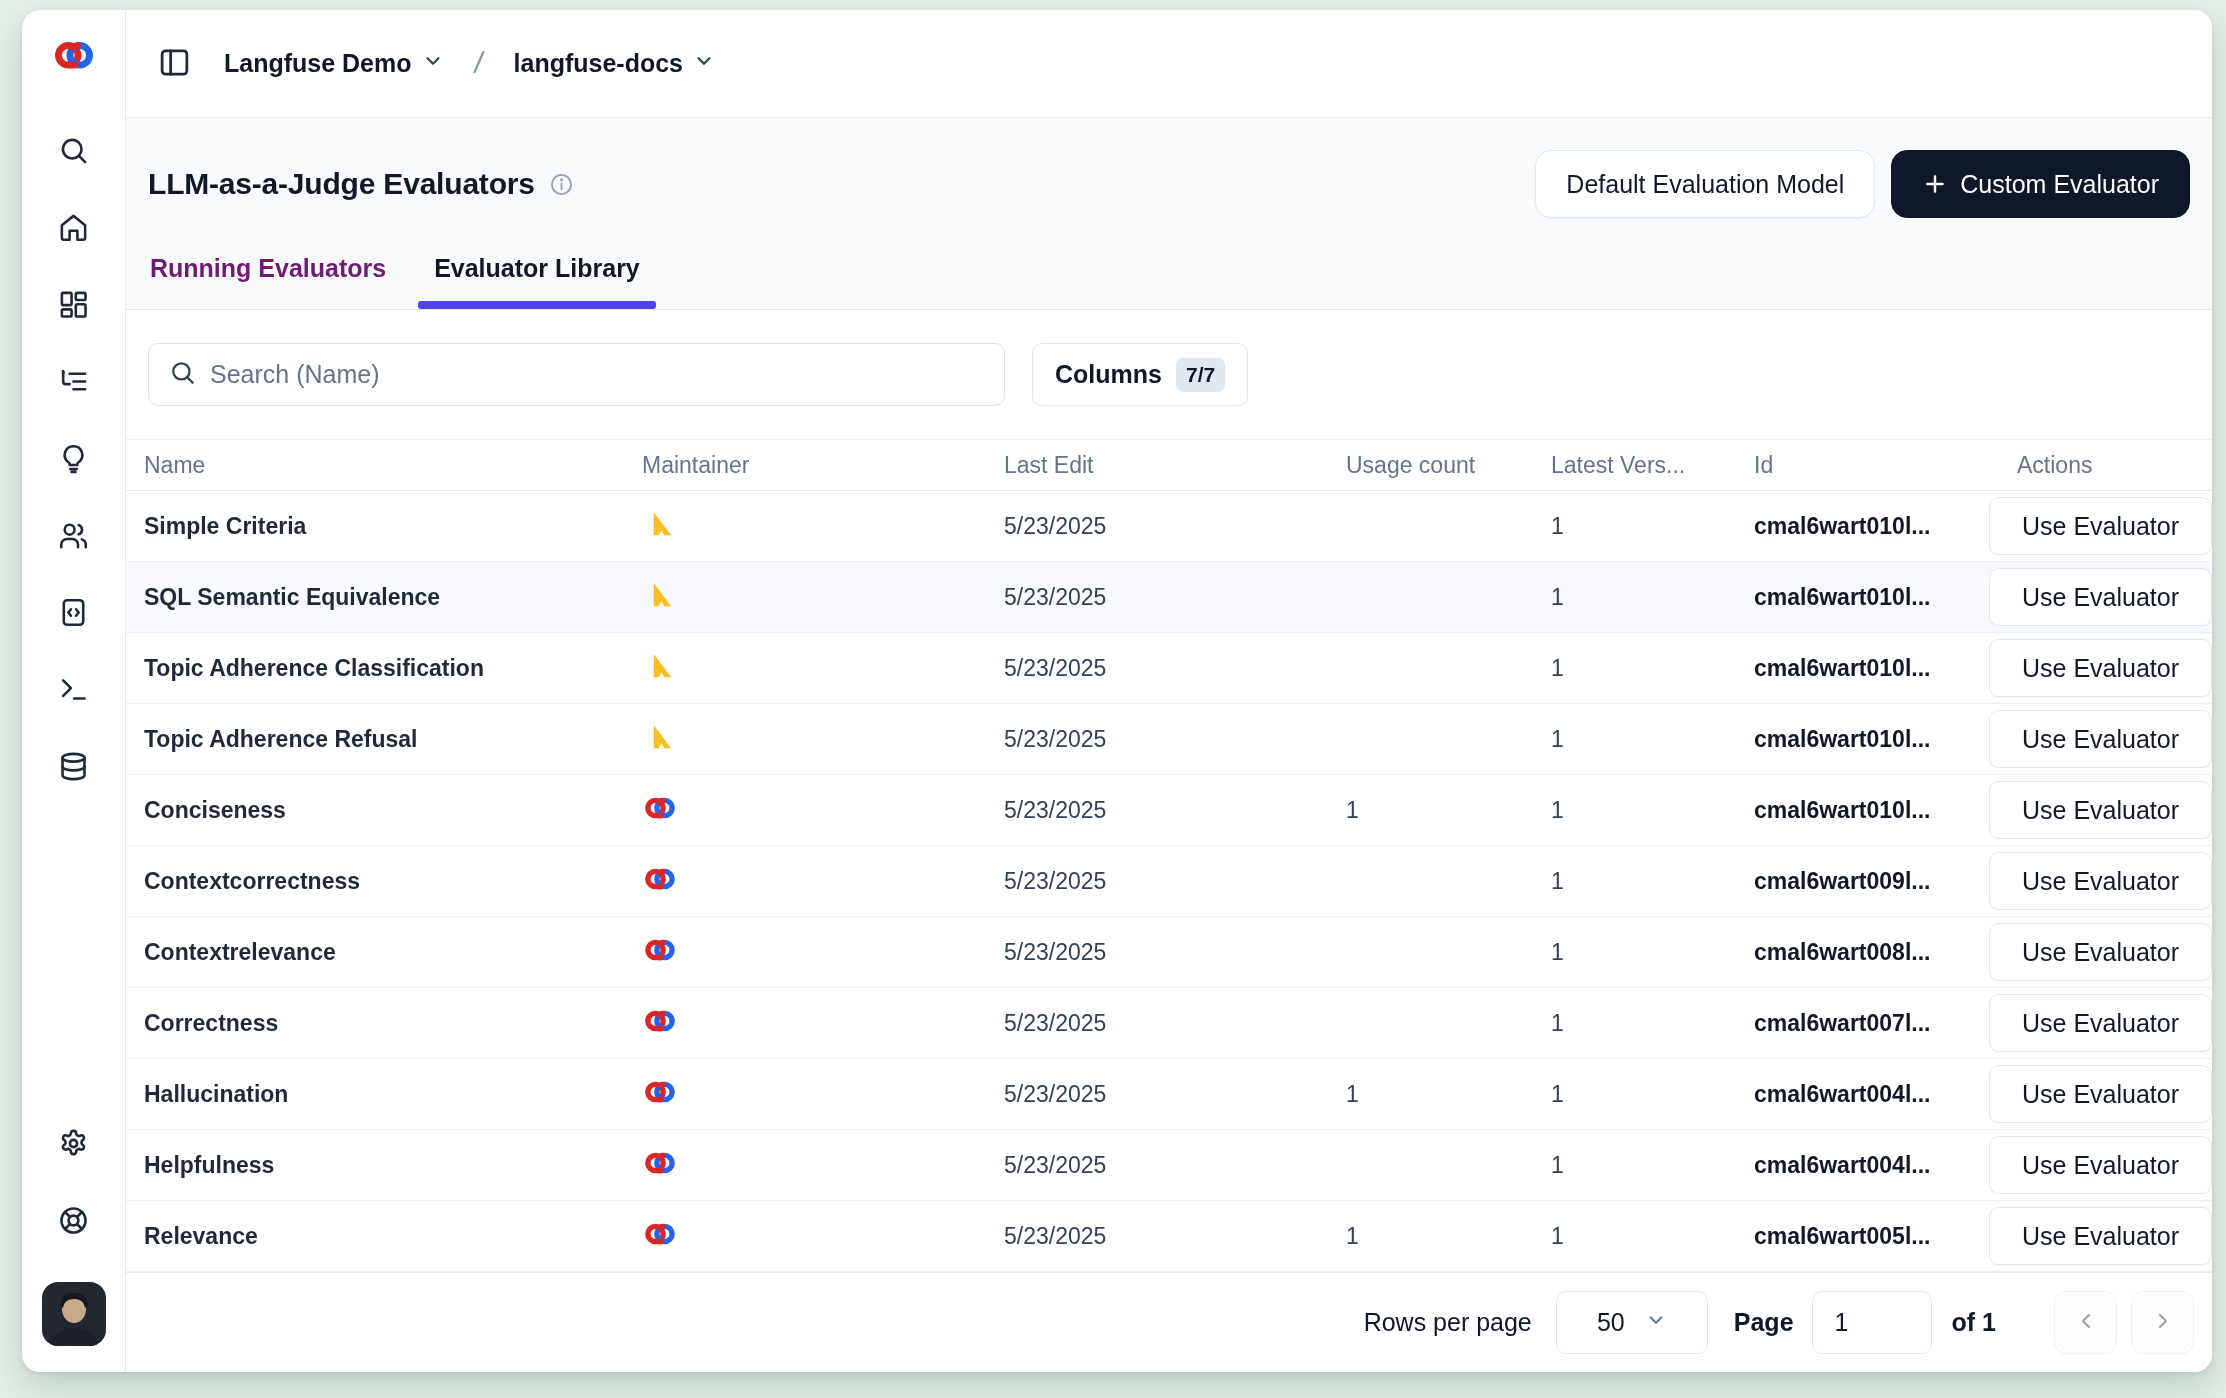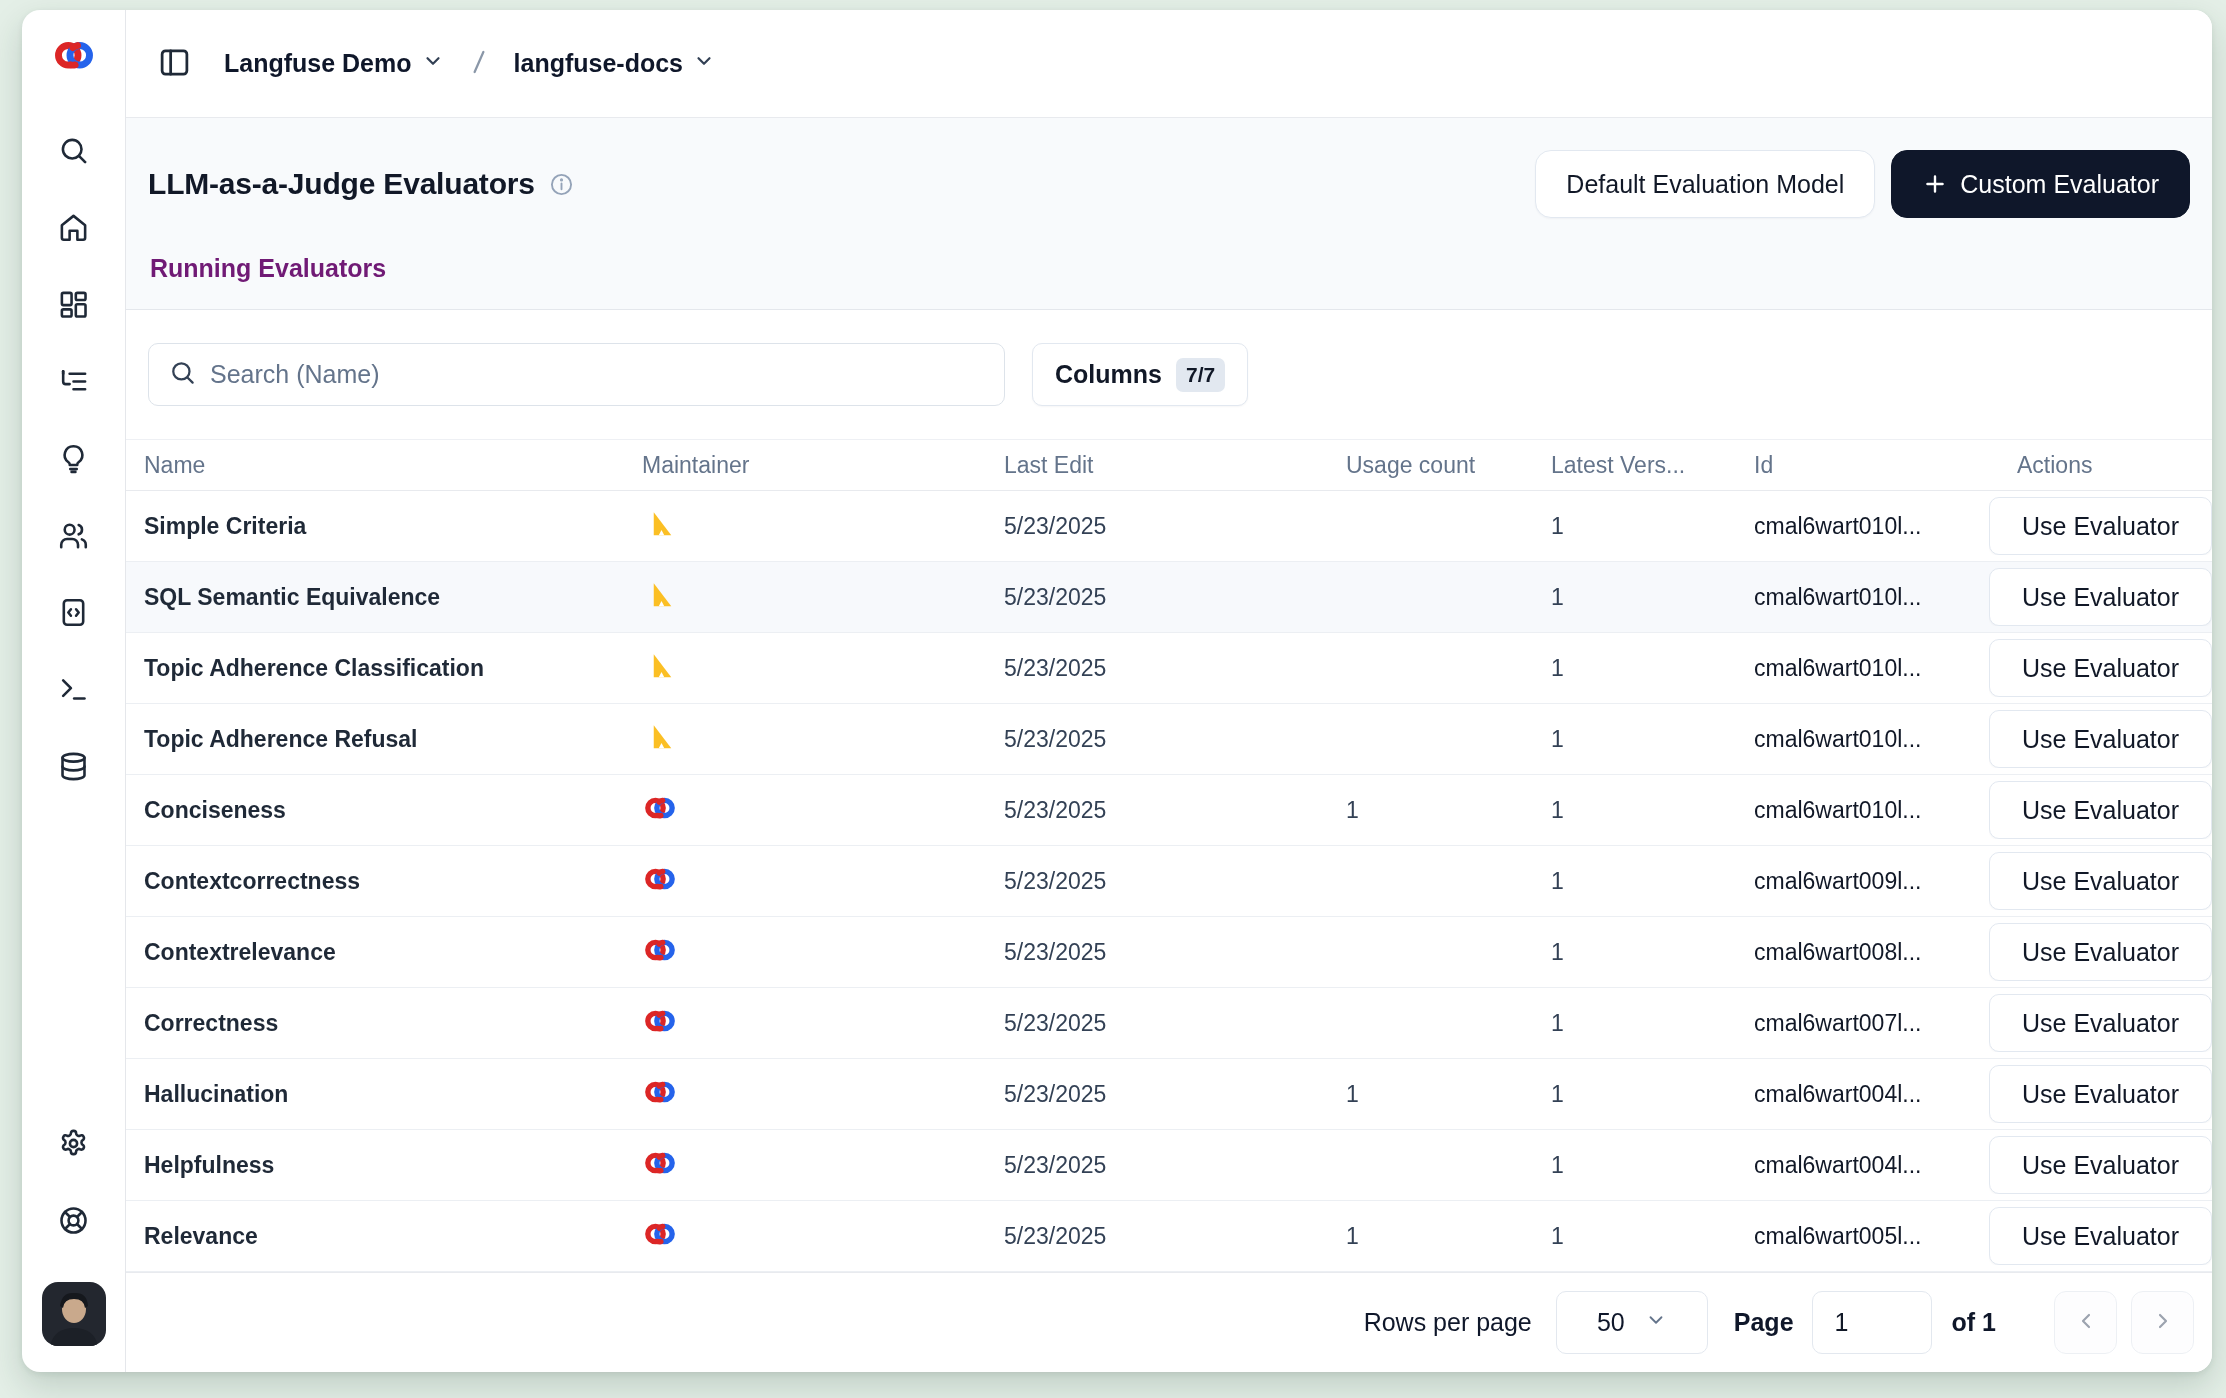--- a/index.html
+++ b/index.html
@@ -57,21 +57,21 @@
   .grid-cols { display: grid; grid-template-columns: 516px 362px 342px 205px 203px 235px 1fr; align-items: center; }
   .thead { height: 71px; border-top: 1px solid #eef0f4; border-bottom: 1px solid #e8eaee; color: #64748b; font-size: 23px; font-weight: 500; background: #fff; }
   .thead .cell:first-child { padding-left: 18px; }
   .thead .cell-actions { padding-left: 28px; }
   .tbody { flex: 1; }
   .row { height: 71px; border-bottom: 1px solid #eceff3; background: #fff; cursor: pointer; }
   .row.highlight { background: #f7f9fc; }
   .cell { min-width: 0; white-space: nowrap; overflow: hidden; }
   .cell-name { padding-left: 18px; font-size: 23px; font-weight: 600; color: #1f2937; }
   .cell-date, .cell-num { font-size: 23px; color: #334155; }
-  .cell-id { font-size: 23px; font-weight: 400; color: #111827; }
+  .cell-id { font-size: 23px; font-weight: 700; color: #111827; }
   .m-icon { display: inline-flex; width: 36px; height: 30px; }
   .m-icon svg { width: 100%; height: 100%; }
   .cell-action { display: flex; justify-content: flex-end; }
   .use-btn { width: 224px; height: 58px; background: #fff; border: 1px solid #e2e8f0; border-radius: 10px; font: 500 25px "Liberation Sans", sans-serif; color: #111827; cursor: pointer; box-shadow: 0 1px 2px rgba(16,24,40,.04); }
   
   .tfoot { height: 100px; flex: 0 0 100px; border-top: 1px solid #e8eaee; display: flex; align-items: center; justify-content: flex-end; padding-right: 18px; background: #fff; font-size: 25px; color: #0f172a; }
   .rpp-label { font-weight: 500; }
   .rpp-select { margin-left: 24px; width: 152px; height: 63px; border: 1px solid #e3e8ef; border-radius: 10px; display: flex; align-items: center; justify-content: center; gap: 20px; font-weight: 500; cursor: pointer; background: #fff; }
   .rpp-select svg { width: 22px; height: 22px; color: #64748b; }
   .page-label { margin-left: 26px; font-weight: 600; }
@@ -258,20 +258,21 @@
                 <svg viewBox="0 0 24 24" fill="none" stroke="currentColor" stroke-width="2.2" stroke-linecap="round" width="26" height="26">
                     <path d="M5 12h14M12 5v14"></path>
                   </svg>
               </span>
               <span>Custom Evaluator</span>
             </button>
           </div>
         </div>
         <div class="tabs">
           <button class="tab">Running Evaluators</button>
+          <button class="tab active">Evaluator Library</button>
         </div>
       </div>
 
       <div class="toolbar">
         <div class="search-box">
           <span>
             <svg viewBox="0 0 24 24" fill="none" stroke="currentColor" stroke-width="2" stroke-linecap="round" width="27" height="27">
                 <circle cx="11" cy="11" r="7.2"></circle>
                 <line x1="16.6" y1="16.6" x2="21" y2="21"></line>
               </svg>

